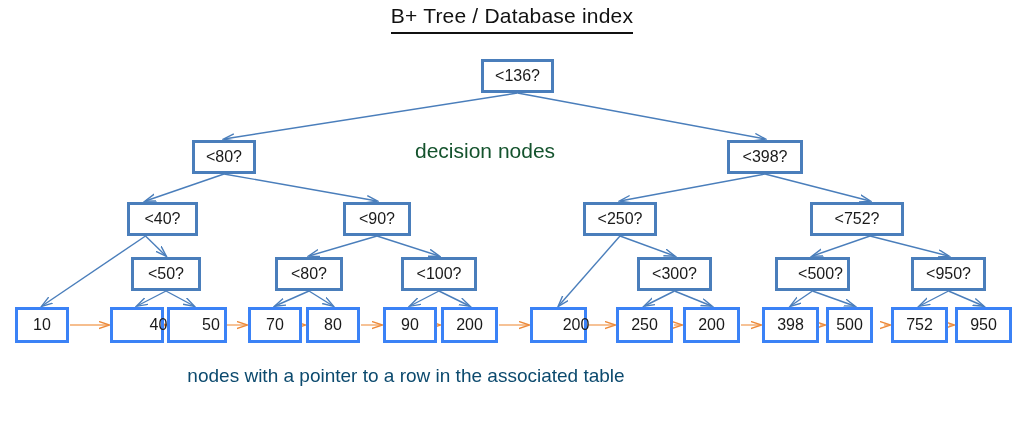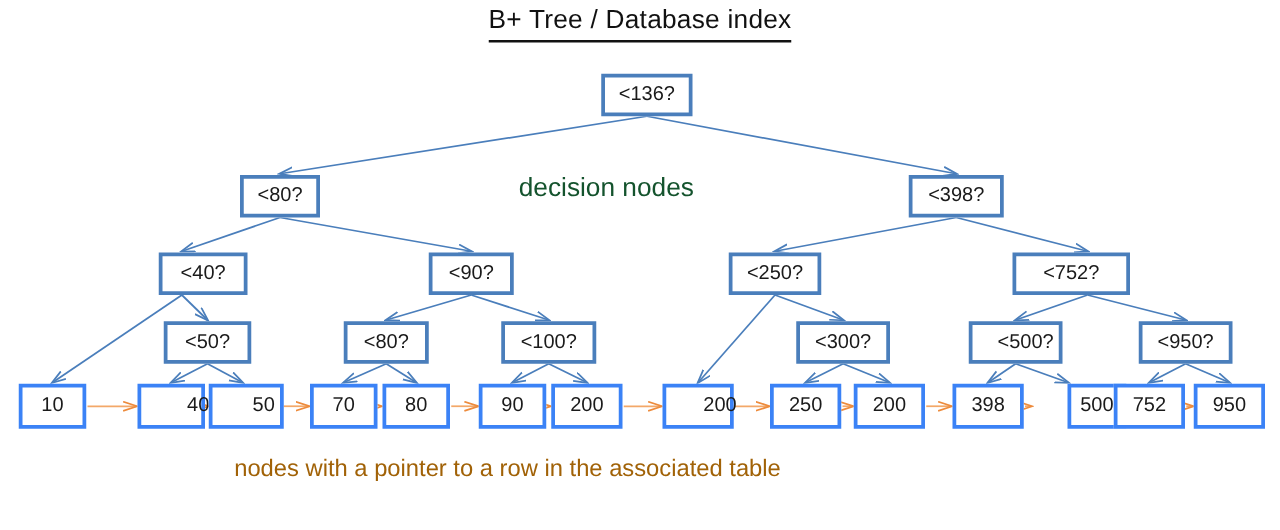--- a/index.html
+++ b/index.html
@@ -65,21 +65,21 @@
     font-size: 21px;
     color: #14532d;
     white-space: nowrap;
     z-index: 2;
   }
   .caption {
     position: absolute;
     left: 0;
     width: 812px;
     text-align: center;
-    color: #a16207;
+    color: #0c4a6e;
     font-size: 19px;
     line-height: 25px;
     z-index: 2;
   }
 </style>
 </head>
 <body>
 
 <div id="canvas">
 
@@ -207,21 +207,21 @@
       </div>
       <div class="node leaf" style="left: 616px; top: 307px; width: 57px;">
         <span>250</span>
       </div>
       <div class="node leaf" style="left: 683px; top: 307px; width: 57px;">
         <span>200</span>
       </div>
       <div class="node leaf" style="left: 762px; top: 307px; width: 57px;">
         <span>398</span>
       </div>
-      <div class="node leaf" style="left: 826px; top: 307px; width: 47px; margin-left: 28px;">
+      <div class="node leaf" style="left: 826px; top: 307px; width: 47px;">
         <span>500</span>
       </div>
       <div class="node leaf" style="left: 891px; top: 307px; width: 57px;">
         <span>752</span>
       </div>
       <div class="node leaf" style="left: 955px; top: 307px; width: 57px; justify-content: center;">
         <span>950</span>
       </div>
     </div>
 

